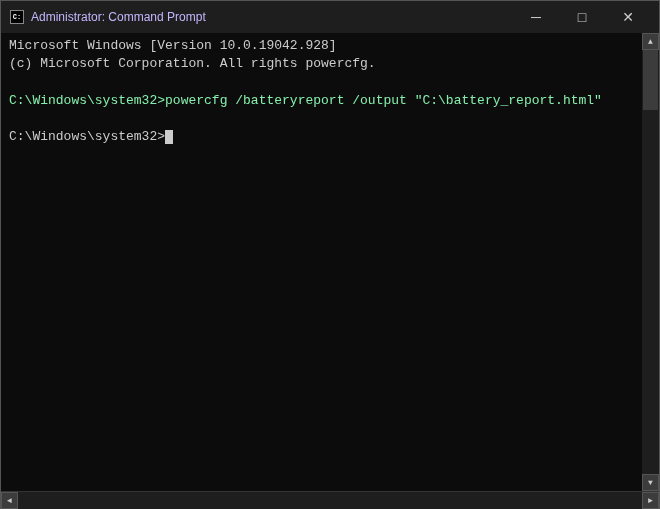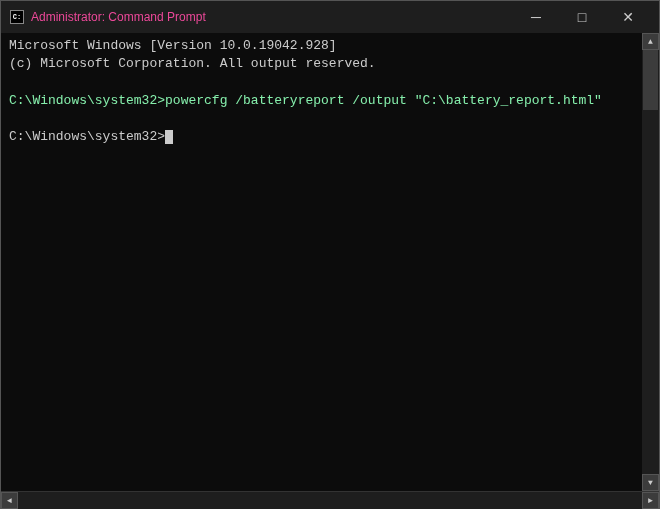--- a/index.html
+++ b/index.html
@@ -57,21 +57,21 @@
       display: flex;
       align-items: center;
       justify-content: center;
       font-size: 7px;
       color: #fff;
       font-family: 'Courier New', monospace;
       font-weight: bold;
     }
 
     .title-bar-text {
-      color: #ec4899;
+      color: #c4b5fd;
       font-size: 12px;
       font-family: 'Segoe UI', Arial, sans-serif;
     }
 
     .title-bar-controls {
       display: flex;
       align-items: center;
       gap: 0;
     }
 
@@ -207,21 +207,21 @@
     <div class="title-bar-controls">
       <button class="title-btn">─</button>
       <button class="title-btn">□</button>
       <button class="title-btn close">✕</button>
     </div>
   </div>
 
   <div style="display:flex; flex:1; overflow:hidden; position:relative;justify-content:flex-end;">
     <div class="console-area" style="padding-right: 25px;">
       <div class="console-line" id="line1">Microsoft Windows [Version 10.0.19042.928]</div>
-      <div class="console-line" id="line2">(c) Microsoft Corporation. All output reserved.</div>
+      <div class="console-line" id="line2">(c) Microsoft Corporation. All rights powercfg.</div>
       <div class="console-line">&nbsp;</div>
       <div class="console-line" id="line4"><span class="cmd-yellow">C:\Windows\system32&gt;powercfg /batteryreport /output "C:\battery_report.html"</span></div>
       <div class="console-line">&nbsp;</div>
       <div class="console-line" id="line7">C:\Windows\system32&gt;<span class="cursor-block"></span></div>
     </div>
 
     <div class="scrollbar-area">
       <div class="scroll-btn" id="up-arrow">▲</div>
       <div class="scroll-track">
         <div class="scroll-thumb"></div>

